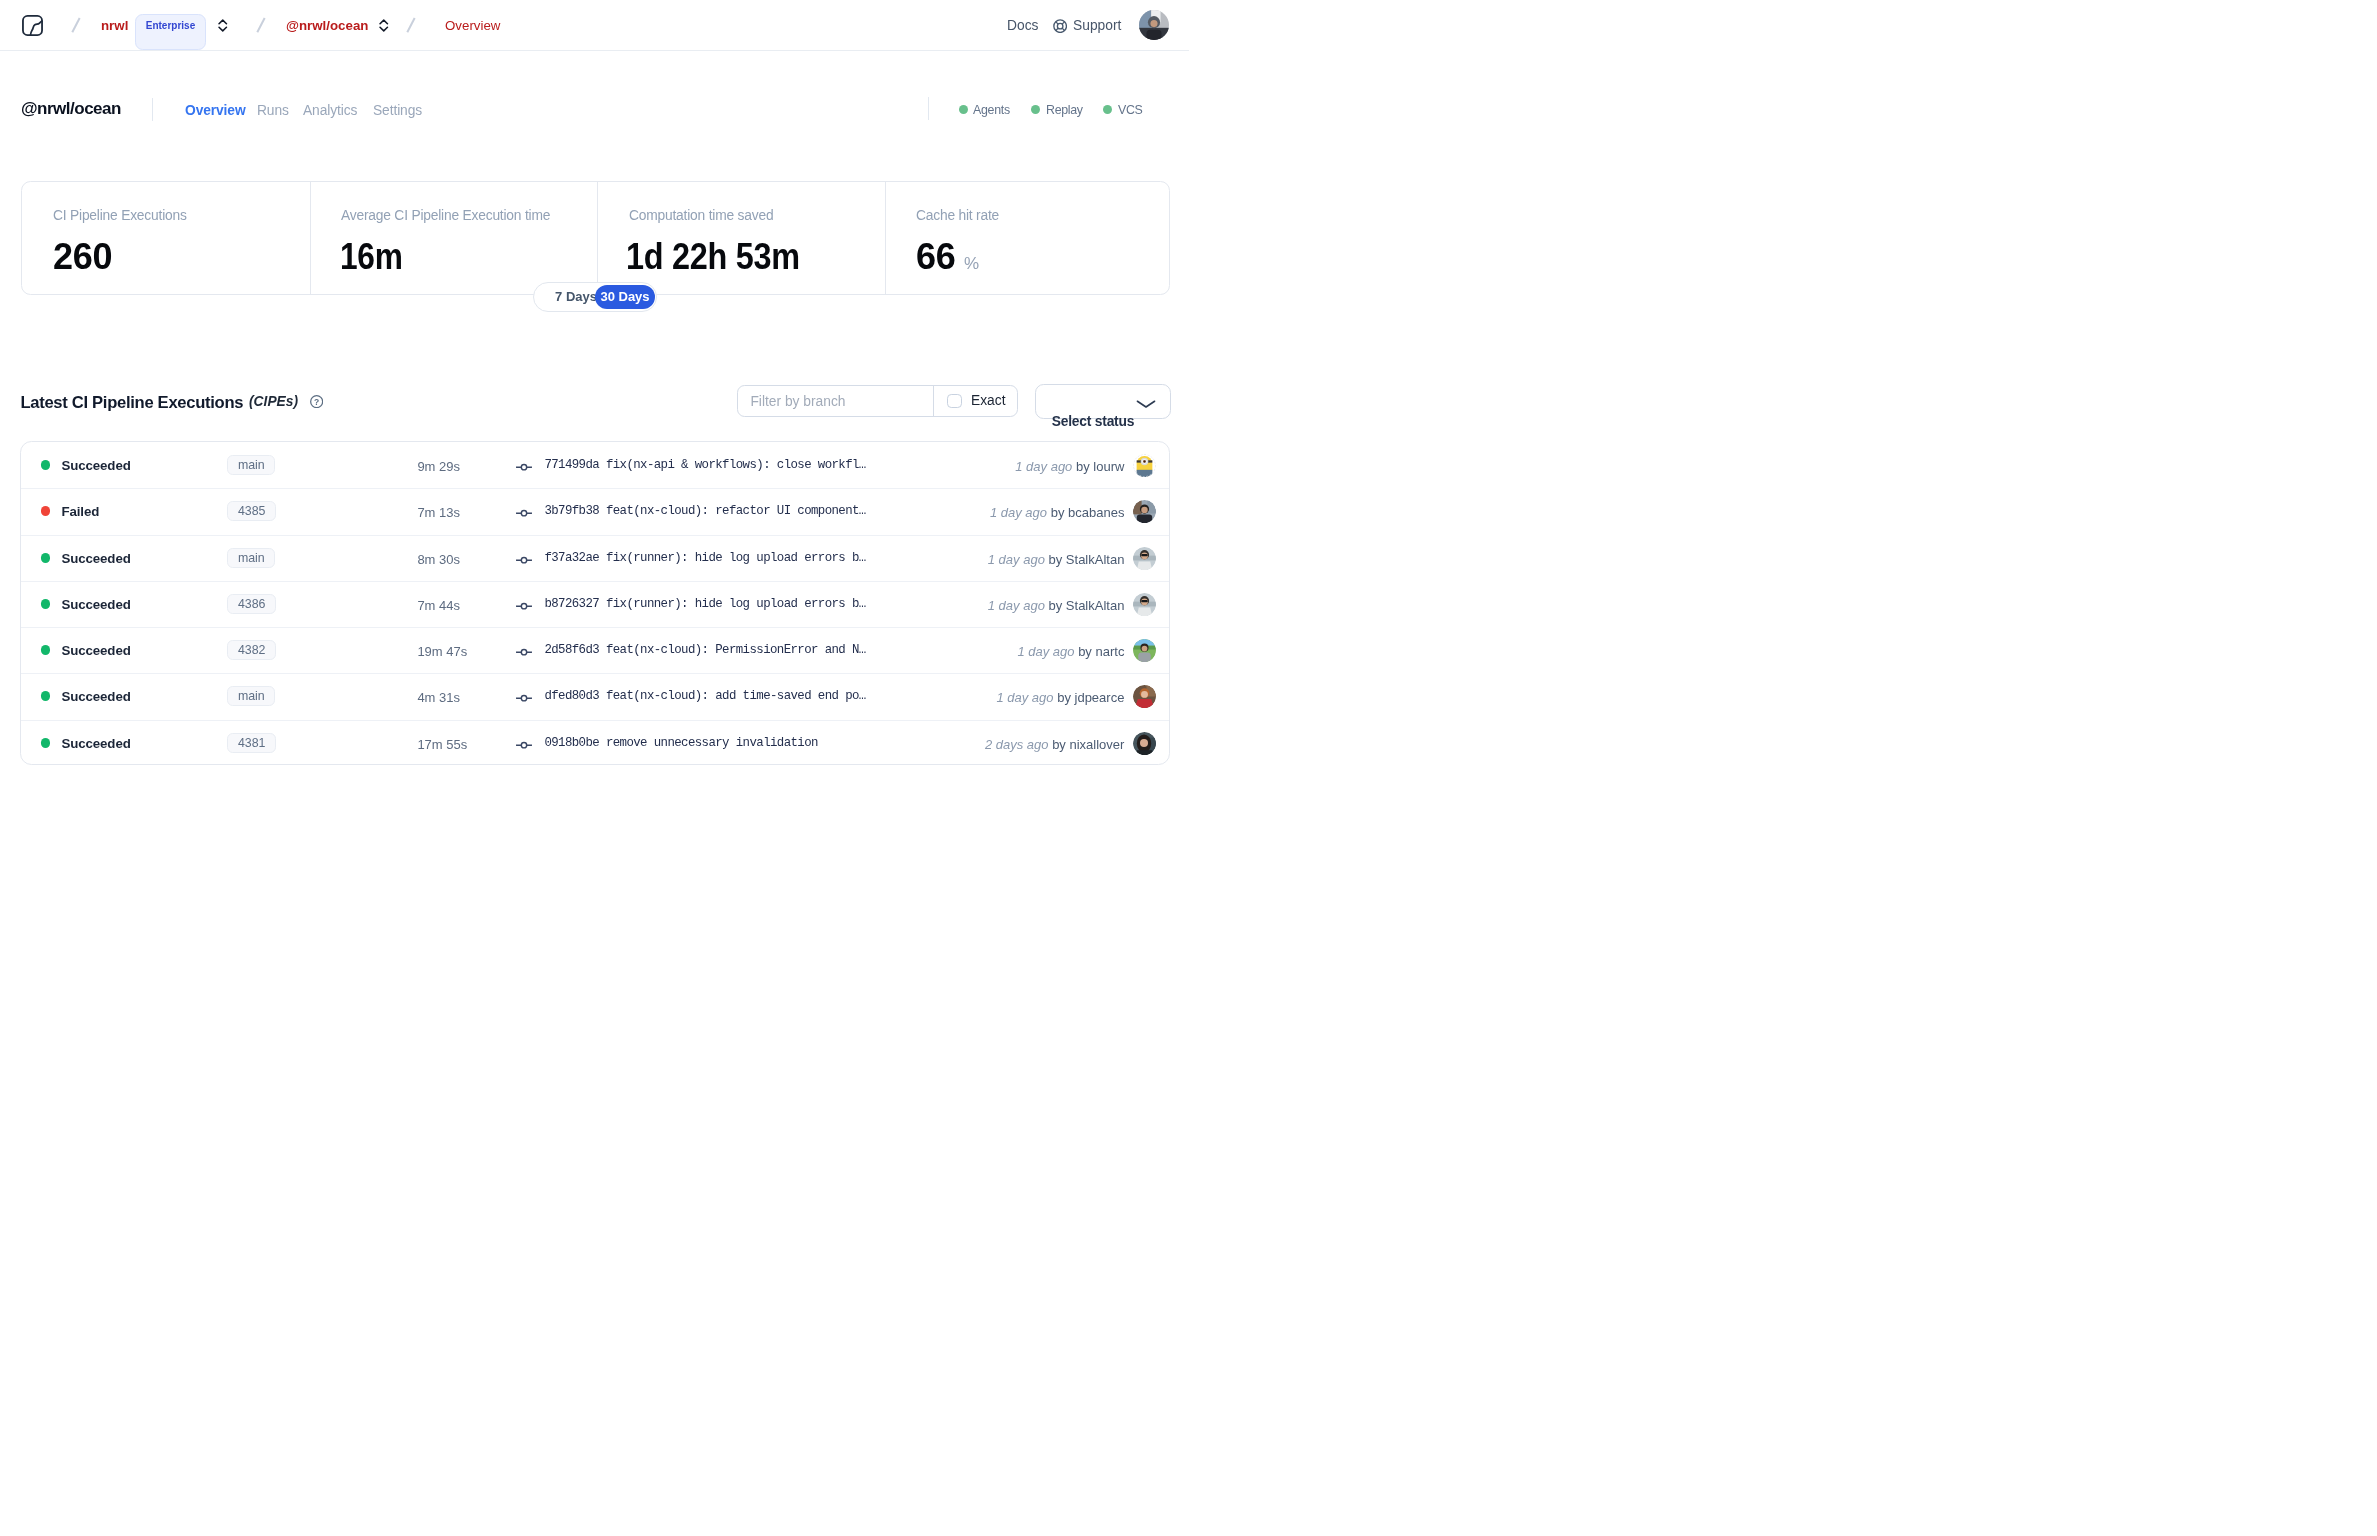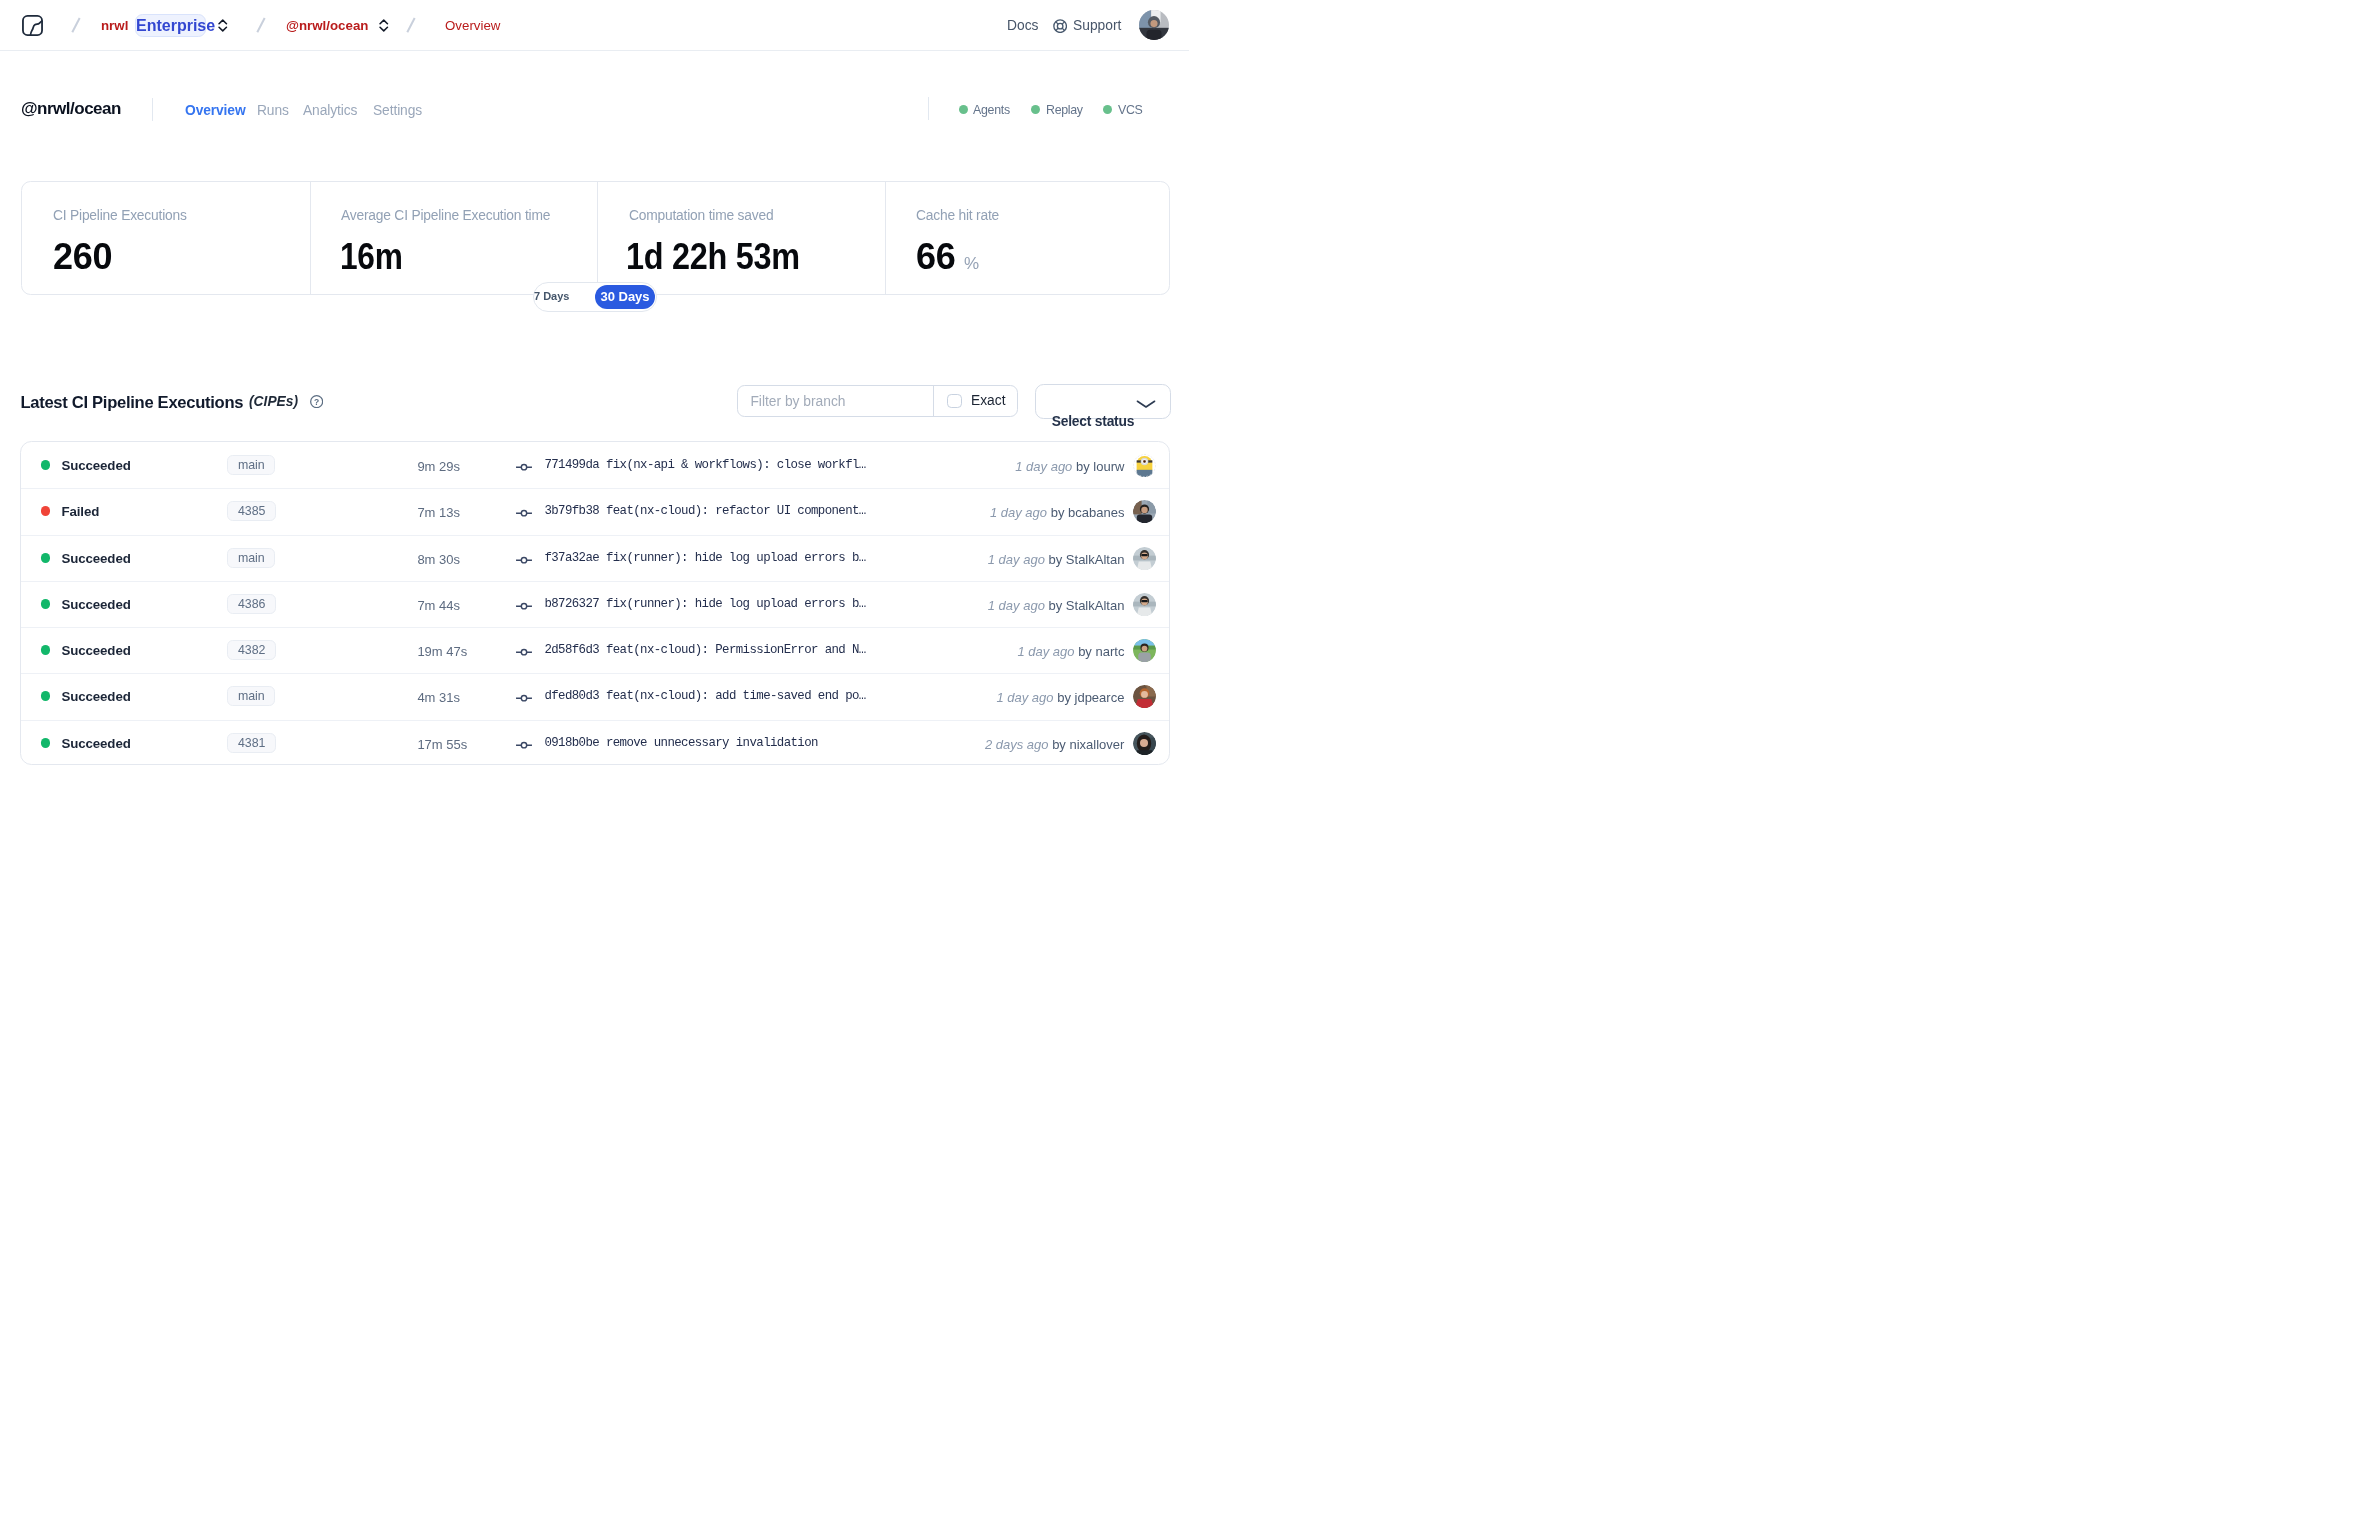--- a/index.html
+++ b/index.html
@@ -4,42 +4,42 @@
 <style>
 * { margin:0; padding:0; box-sizing:border-box; }
 html,body { width:1189px; height:768px; background:#fff; font-family:"Liberation Sans", sans-serif; overflow:hidden; }
 #page { position:relative; width:1189px; height:768px; background:#fff; }
 .abs { position:absolute; }
 
 
 #hdr { position:absolute; left:0; top:0; width:1189px; height:51px; background:#fff; border-bottom:1px solid #e9edf2; }
 .slash { position:absolute; width:1.5px; height:16px; background:#c9d0dc; transform:rotate(27.5deg); top:17px; }
 .crumb { position:absolute; top:18px; font-size:13.3px; color:#b91c1c; white-space:nowrap; }
-#ent-badge { position:absolute; left:135px; top:14.3px; width:71px; height:23px; line-height:22px; text-align:center; background:#eef2fe; border:1px solid #d9e3fc; border-radius:7.6px; color:#3347d1; font-size:16px; font-weight:bold; }
+#ent-badge { position:absolute; left:135px; top:14.3px; width:71px; height:36px; line-height:22px; text-align:center; background:#eef2fe; border:1px solid #d9e3fc; border-radius:7.6px; color:#3347d1; font-size:10px; font-weight:bold; }
 .hnav { position:absolute; top:18px; font-size:13.8px; color:#475569; }
 
 
 #proj-title { position:absolute; left:21px; top:99px; font-size:17px; font-weight:bold; color:#0b1220; letter-spacing:-0.5px; }
 .vdiv { position:absolute; width:1px; background:#e2e8f0; }
 .tab { position:absolute; top:103px; font-size:13.8px; letter-spacing:-0.1px; white-space:nowrap; }
 .tab.on { color:#3575f0; font-weight:bold; }
 .tab.off { color:#9aa7ba; }
 .statbadge { position:absolute; top:103px; font-size:12.4px; letter-spacing:-0.3px; color:#64748b; white-space:nowrap; }
 .gdot { position:absolute; width:9px; height:9px; border-radius:50%; background:#68c08c; top:105px; }
 
 
 #stats { position:absolute; left:21px; top:181px; width:1149px; height:114px; background:#fff; border:1px solid #e4e8ef; border-radius:9.5px;text-align:center; }
 .sdiv { position:absolute; top:0; width:1px; height:112px; background:#e4e8ef; }
 .slabel { position:absolute; top:26px; font-size:13.8px; font-weight:500; color:#92a1b5; letter-spacing:-0.2px; white-space:nowrap; }
 .sval { position:absolute; top:54px; font-size:36px; font-weight:bold; color:#07090d; letter-spacing:-0.3px; white-space:nowrap; transform-origin:left top; }
 .pct { font-size:17px; font-weight:normal; color:#95a2b5; letter-spacing:0; }
 
 
 #toggle { position:absolute; left:533px; top:282px; width:124px; height:29.5px; background:#fff; border:1px solid #e2e7ee; border-radius:15px; z-index:5; }
-#t7 { position:absolute; left:0; top:0; width:63px; height:27.6px; line-height:27.6px; text-align:left; font-size:11px; font-weight:bold; color:#45566b; }
+#t7 { position:absolute; left:0; top:0; width:63px; height:27.6px; line-height:27.6px; text-align:right; font-size:13px; font-weight:bold; color:#45566b; }
 #t30 { position:absolute; left:61px; top:1.5px; width:60px; height:24.5px; line-height:24.5px; text-align:center; font-size:13px; font-weight:bold; color:#fff; background:#2a5ae0; border-radius:12.4px; }
 
 
 #sect-title { position:absolute; left:20.4px; top:393px; font-size:16.6px; font-weight:bold; color:#111a2c; letter-spacing:-0.3px; }
 #sect-sub { position:absolute; left:249px; top:394px; font-size:13.8px; font-style:italic; font-weight:bold; color:#1f2937; }
 #filter { position:absolute; left:737px; top:385px; width:281px; height:32px; border:1px solid #d5dce7; border-radius:7.6px; background:#fff; }
 #filter .ph { position:absolute; left:12.4px; top:7.6px; font-size:13.8px; color:#a2abb9; }
 #filter .seg { position:absolute; left:195px; top:0; width:86px; height:30px; border-left:1px solid #d5dce7; }
 #filter .cb { position:absolute; left:14.3px; top:7.6px; width:14.7px; height:14.7px; border:1.4px solid #c8d2e0; border-radius:4.3px; background:#fff; }
 #filter .cbl { position:absolute; left:38px; top:6.7px; font-size:13.8px; color:#1b2433; }

